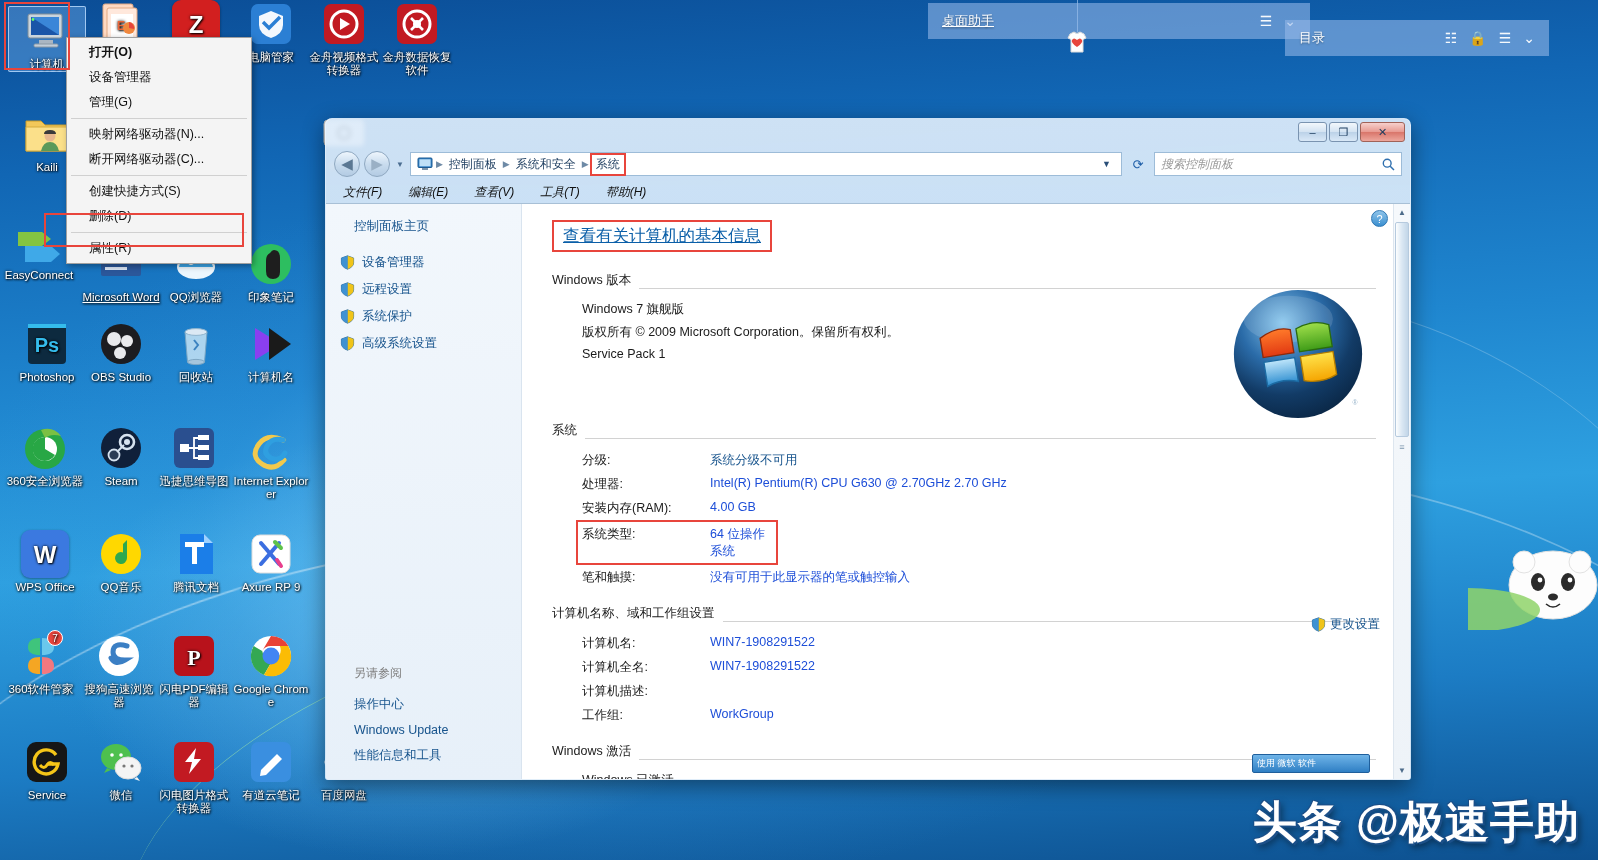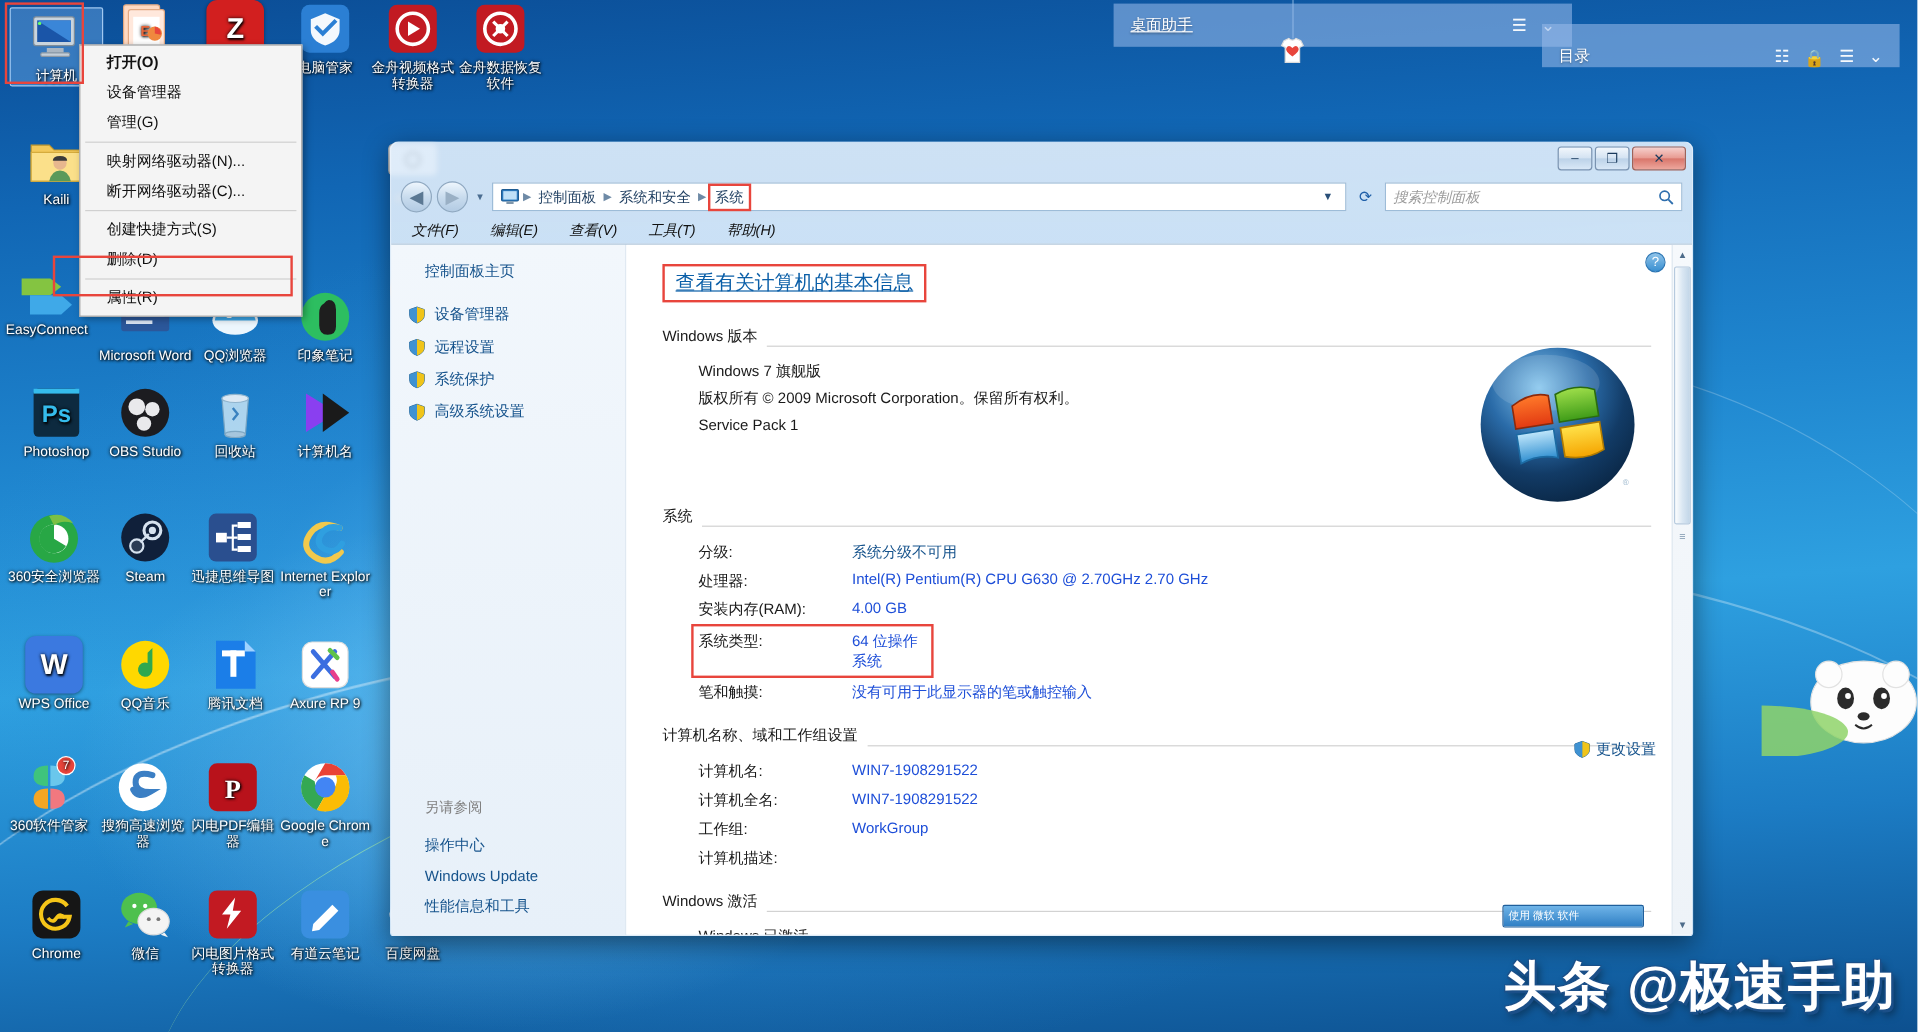--- a/index.html
+++ b/index.html
@@ -89,21 +89,21 @@
   
   .widget {
     position: absolute; background: rgba(150,185,232,0.58);
     color: #fff; font-size: 13px; display: flex; align-items: center;
     padding: 0 14px; z-index: 5;
   }
   .widget .wtitle { flex: 1; text-shadow: 0 1px 2px rgba(0,0,0,0.4); }
   .widget .wico { margin-left: 12px; opacity: 0.95; font-size: 14px; }
   #w-assist { left: 928px; top: 3px; width: 152px; height: 36px; text-decoration: underline; }
   #w-assist2 { left: 1080px; top: 3px; width: 230px; height: 36px; }
-  #w-dir { left: 1285px; top: 20px; width: 298px; height: 36px; align-items: flex-end; }
+  #w-dir { left: 1285px; top: 20px; width: 264px; height: 36px; }
   .shirt {
     position: absolute; left: 1064px; top: 30px; width: 26px; height: 26px; z-index: 6;
   }
   .wline { position:absolute; left:1077px; top:0; width:1px; height:32px; background: rgba(200,225,255,0.55); z-index:4;}
 
   
   #win {
     position: absolute; left: 325px; top: 118px; width: 1086px; height: 662px;
     border: 1px solid rgba(255,255,255,0.35);
     border-radius: 7px 7px 3px 3px;
@@ -323,34 +323,34 @@
             <path d="M25 25 q12 0 12 9 q0 8-12 8 z" fill="#f2787f"></path>
           </svg><span style="position:absolute;right:2px;top:-2px;background:#e8453c;color:#fff;border-radius:50%;width:16px;height:16px;font-size:10px;line-height:16px;text-align:center;border:1.5px solid #fff">7</span></span>
         <span class="lbl">360软件管家</span>
       </div>
       <div class="icon" style="left: 8px; top: 738px;">
         <span class="glyph"><svg viewBox="0 0 48 48">
             <rect x="4" y="4" width="40" height="40" rx="9" fill="#161616"></rect>
             <path d="M33 17 a12 12 0 1 0 2 9 h-10" fill="none" stroke="#f5c518" stroke-width="3.4"></path>
             <path d="M17 27 q4 5 7 0 q3-5 7 0" fill="none" stroke="#f5c518" stroke-width="3"></path>
           </svg></span>
-        <span class="lbl">Chrome</span>
+        <span class="lbl">Service</span>
       </div>
       <div class="icon" style="left: 82px; top: 0px;">
         <span class="glyph"><svg viewBox="0 0 48 48">
             <rect x="6" y="4" width="30" height="38" rx="2" fill="#ffd9c2" stroke="#e2a882"></rect>
             <rect x="10" y="8" width="30" height="36" rx="2" fill="#ffe8dc" stroke="#e2a882"></rect>
             <rect x="14" y="14" width="22" height="24" fill="#fff"></rect>
             <text x="20" y="30" font-size="12" font-weight="bold" fill="#e8663a" font-family="Liberation Sans">E</text>
             <circle cx="32" cy="28" r="6" fill="#f0883e"></circle>
             <path d="M32 28 L32 22 A6 6 0 0 1 37 29 z" fill="#e8453c"></path>
           </svg></span>
         <span class="lbl">WPS演示</span>
       </div>
-      <div class="icon" style="left: 82px; top: 240px;">
+      <div class="icon" style="left: 82px; top: 240px; text-decoration: underline;">
         <span class="glyph"><svg viewBox="0 0 48 48">
             <rect x="4" y="10" width="40" height="26" rx="2" fill="#2b579a"></rect>
             <rect x="8" y="14" width="32" height="4" fill="#fff"></rect>
             <rect x="8" y="21" width="32" height="3" fill="#dbe6f5"></rect>
             <rect x="8" y="27" width="22" height="3" fill="#dbe6f5"></rect>
           </svg></span>
         <span class="lbl">Microsoft Word</span>
       </div>
       <div class="icon" style="left: 82px; top: 320px;">
         <span class="glyph"><svg viewBox="0 0 48 48">
@@ -761,26 +761,26 @@
             <div class="sect-body" id="cname-rows">
                 <div class="kv">
                   <span class="k">计算机名:</span>
                   <span class="v">WIN7-1908291522</span>
                 </div>
                 <div class="kv">
                   <span class="k">计算机全名:</span>
                   <span class="v">WIN7-1908291522</span>
                 </div>
                 <div class="kv">
+                  <span class="k">计算机描述:</span>
+                  <span class="v"></span>
+                </div>
+                <div class="kv">
                   <span class="k">工作组:</span>
                   <span class="v">WorkGroup</span>
-                </div>
-                <div class="kv">
-                  <span class="k">计算机描述:</span>
-                  <span class="v"></span>
                 </div>
               </div>
           </div>
 
           <div id="changelink">
             <svg class="shield" viewBox="0 0 15 15">
               <path d="M7.5 0.8 L13.6 3 V7.6 Q13.6 12 7.5 14.2 Q1.4 12 1.4 7.6 V3 Z" fill="#2f7fc4" stroke="#1c5a8c" stroke-width="0.7"></path>
               <path d="M7.5 0.8 L13.6 3 V7.6 Q13.6 12 7.5 14.2 Z" fill="#f0c419"></path>
               <path d="M7.5 0.8 L1.4 3 V7.6 Q1.4 12 7.5 14.2 Z" fill="#3f92d2"></path>
             </svg>

